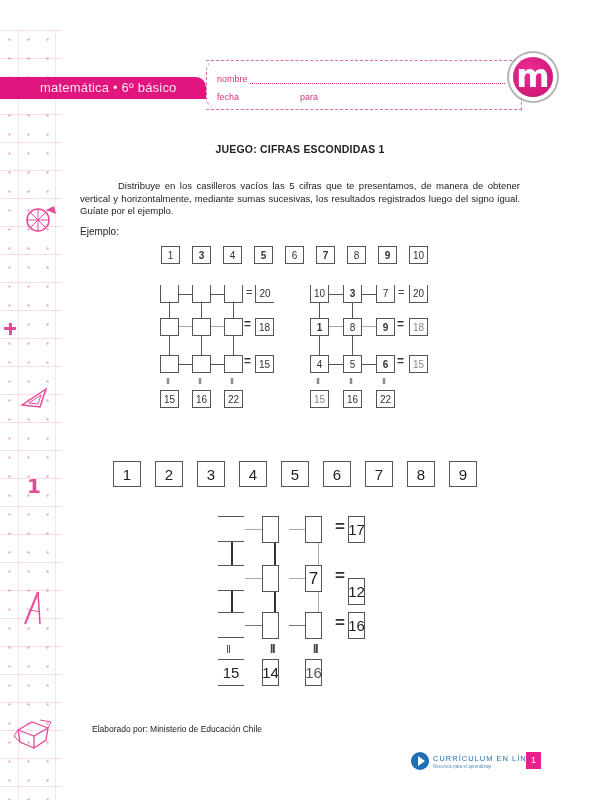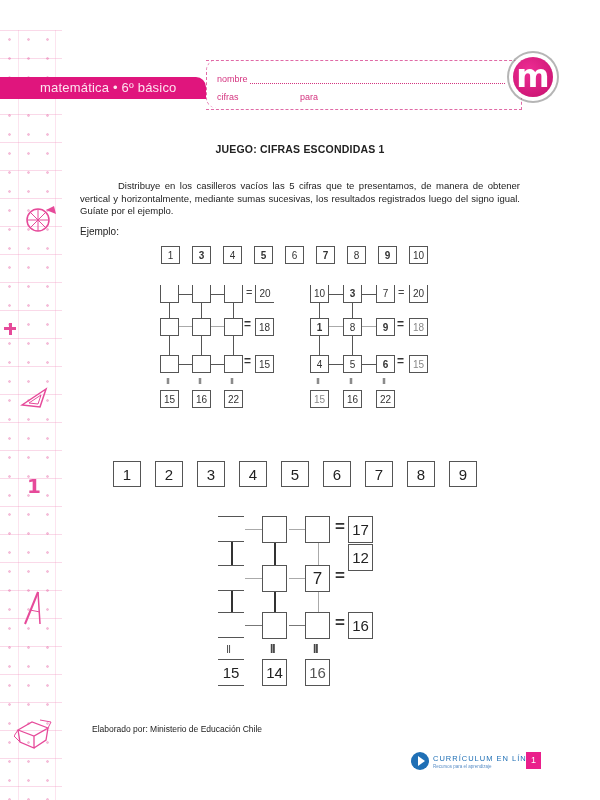--- a/index.html
+++ b/index.html
@@ -27,21 +27,21 @@
     background:radial-gradient(circle at 40% 35%, #ee2d94, #c5106d); 
     box-shadow:0 0 0 4px #fff, 0 0 0 6px rgba(120,120,120,0.55); }
   .logo span { position:absolute; left:0; top:1px; width:40px; text-align:center; color:#fff; font-weight:bold; font-size:32px; line-height:36px; font-family:"DejaVu Sans", sans-serif; }
   .title { left:0; width:600px; top:143px; text-align:center; font-weight:bold; font-size:10.5px; letter-spacing:0.2px; }
   .para { left:80px; width:440px; top:180px; font-size:9.5px; line-height:12.5px; text-align:justify; }
   .para .indent { display:inline-block; width:38px; }
   .ejemplo { left:80px; top:226px; font-size:10px; }
   .box { position:absolute; border:1.3px solid #555; background:#fff; box-sizing:border-box;
          display:flex; align-items:center; justify-content:center; color:#333; }
   .sbox { width:19px; height:18px; font-size:10px; }
-  .bbox { width:25px; height:27px; font-size:15px; color:#222; }
+  .bbox { width:17px; height:27px; font-size:15px; color:#222; }
   .line { position:absolute; background:#555; }
   .lline { position:absolute; background:#aaa; }
   .eq { position:absolute; font-size:11px; color:#444; }
   .eqb { position:absolute; font-size:17px; font-weight:bold; color:#333; }
   .par { position:absolute; font-size:9px; color:#555; letter-spacing:-1px; }
   .parb { position:absolute; font-size:12px; font-weight:bold; color:#444; letter-spacing:-1px; }
   .footer-text { left:80px; top:724px; font-size:8.5px;margin-left:12px; }
   .cc-logo { left:411px; top:752px; width:18px; height:18px; border-radius:50%; background:#1f6fb5; }
   .cc-logo:after { content:""; position:absolute; left:7px; top:4px; border-left:7px solid #fff; border-top:5px solid transparent; border-bottom:5px solid transparent; }
   .cc-text { left:433px; top:754px; font-size:7.5px; color:#1f6fb5; letter-spacing:1px; }
@@ -84,21 +84,21 @@
   <path d="M4 12 L0 18 L6 24 M34 10 L37 4 L26 2" fill="none" stroke="#e64a9a" stroke-width="1"></path>
 </svg>
 
 <div class="abs header-bar">
   <span>matemática • 6º básico</span>
 </div>
 <div class="abs name-frame-l"></div>
 <div class="abs name-frame"></div>
 <div class="abs field-label" style="left:217px;top:74px">nombre</div>
 <div class="abs dotline" style="left:250px;top:83px;width:255px"></div>
-<div class="abs field-label" style="left:217px;top:92px">cifras</div>
+<div class="abs field-label" style="left:217px;top:92px">fecha</div>
 <div class="abs field-label" style="left:300px;top:92px">para</div>
 <div class="abs logo">
     <span>m</span>
   </div>
 
 <div class="abs title">JUEGO: CIFRAS ESCONDIDAS 1</div>
 <div class="abs para"><span class="indent"></span><span>Distribuye en los casilleros vacíos las 5 cifras que te presentamos, de manera de obtener vertical y horizontalmente, mediante sumas sucesivas, los resultados registrados luego del signo igual. Guíate por el ejemplo.</span></div>
 <div class="abs ejemplo">Ejemplo:</div>
 
 <div>
@@ -222,21 +222,21 @@
   <div class="box bbox" style="left:262px;top:516px"></div>
   <div class="box bbox" style="left:305px;top:516px"></div>
   <div class="box bbox" style="left:262px;top:565px"></div>
   <div class="box bbox" style="left:305px;top:565px;font-size:17px">7</div>
   <div class="box bbox" style="left:262px;top:612px"></div>
   <div class="box bbox" style="left:305px;top:612px"></div>
 
   <div class="eqb" style="left:335px;top:517px">=</div>
   <div class="box bbox" style="left:348px;top:516px">17</div>
   <div class="eqb" style="left:335px;top:566px">=</div>
-  <div class="box bbox" style="left:348px;top:544px">12</div>
+  <div class="box bbox" style="left:348px;top:578px">12</div>
   <div class="eqb" style="left:335px;top:613px">=</div>
   <div class="box bbox" style="left:348px;top:612px">16</div>
 
   <div class="par" style="left:226px;top:643px;font-size:11px">II</div>
   <div class="parb" style="left:270px;top:642px">II</div>
   <div class="parb" style="left:313px;top:642px">II</div>
   <div class="abs" style="left:218px;top:659px;width:26px;height:27px;border-top:1.3px solid #555;border-bottom:1.3px solid #555;box-sizing:border-box;display:flex;align-items:center;justify-content:center;font-size:15px">15</div>
   <div class="box bbox" style="left:262px;top:659px">14</div>
   <div class="box bbox" style="left:305px;top:659px;color:#555">16</div>
 </div>

